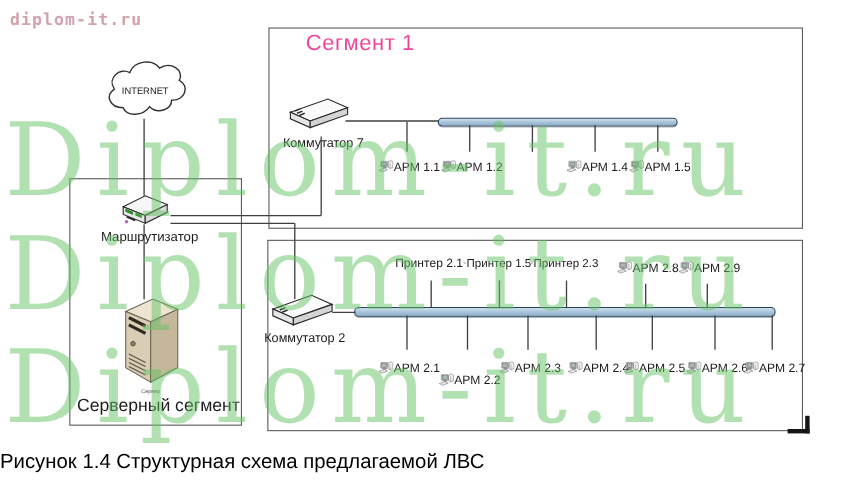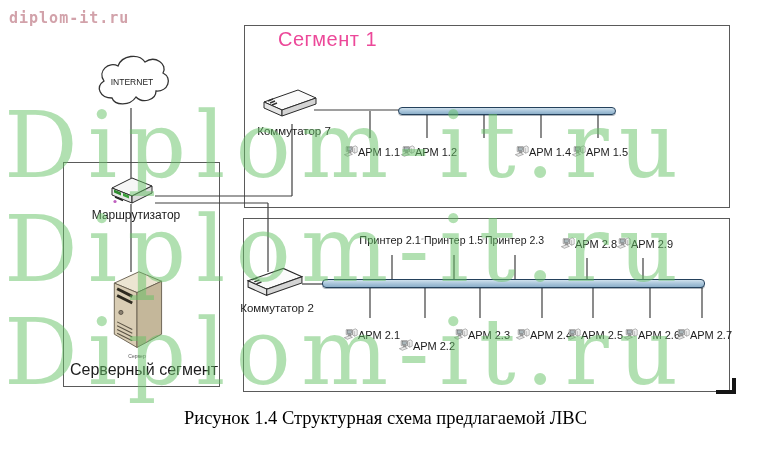--- a/index.html
+++ b/index.html
@@ -33,22 +33,22 @@
     position:absolute;left:4px;z-index:6;pointer-events:none;
     font-family:"DejaVu Serif",serif;font-size:92px;line-height:92px;
     letter-spacing:10px;color:#66c266;opacity:.5;white-space:nowrap;
   }
   .logo{
     position:absolute;left:9px;top:9px;z-index:5;
     font-family:"DejaVu Sans Mono",monospace;font-weight:bold;
     font-size:15px;letter-spacing:1px;color:#d2a2aa;
   }
   .caption{
-    position:absolute;left:0;top:408px;width:100%;text-align:center;z-index:5;
-    font-family:Liberation Serif, serif;font-size:18.5px;color:#000;
+    position:absolute;left:0;top:408px;width:100%;text-align:left;z-index:5;
+    font-family:Liberation Sans, sans-serif;font-size:18.5px;color:#000;
   }
   .corner-shadow{
     position:absolute;left:716px;top:378px;width:16px;height:12px;z-index:2;
     border-right:4px solid #151515;border-bottom:4px solid #151515;
   }
   .tiny-label{position:absolute;font-size:5px;color:#555;z-index:4;text-align:center;}
 </style>
 </head>
 <body>
 

